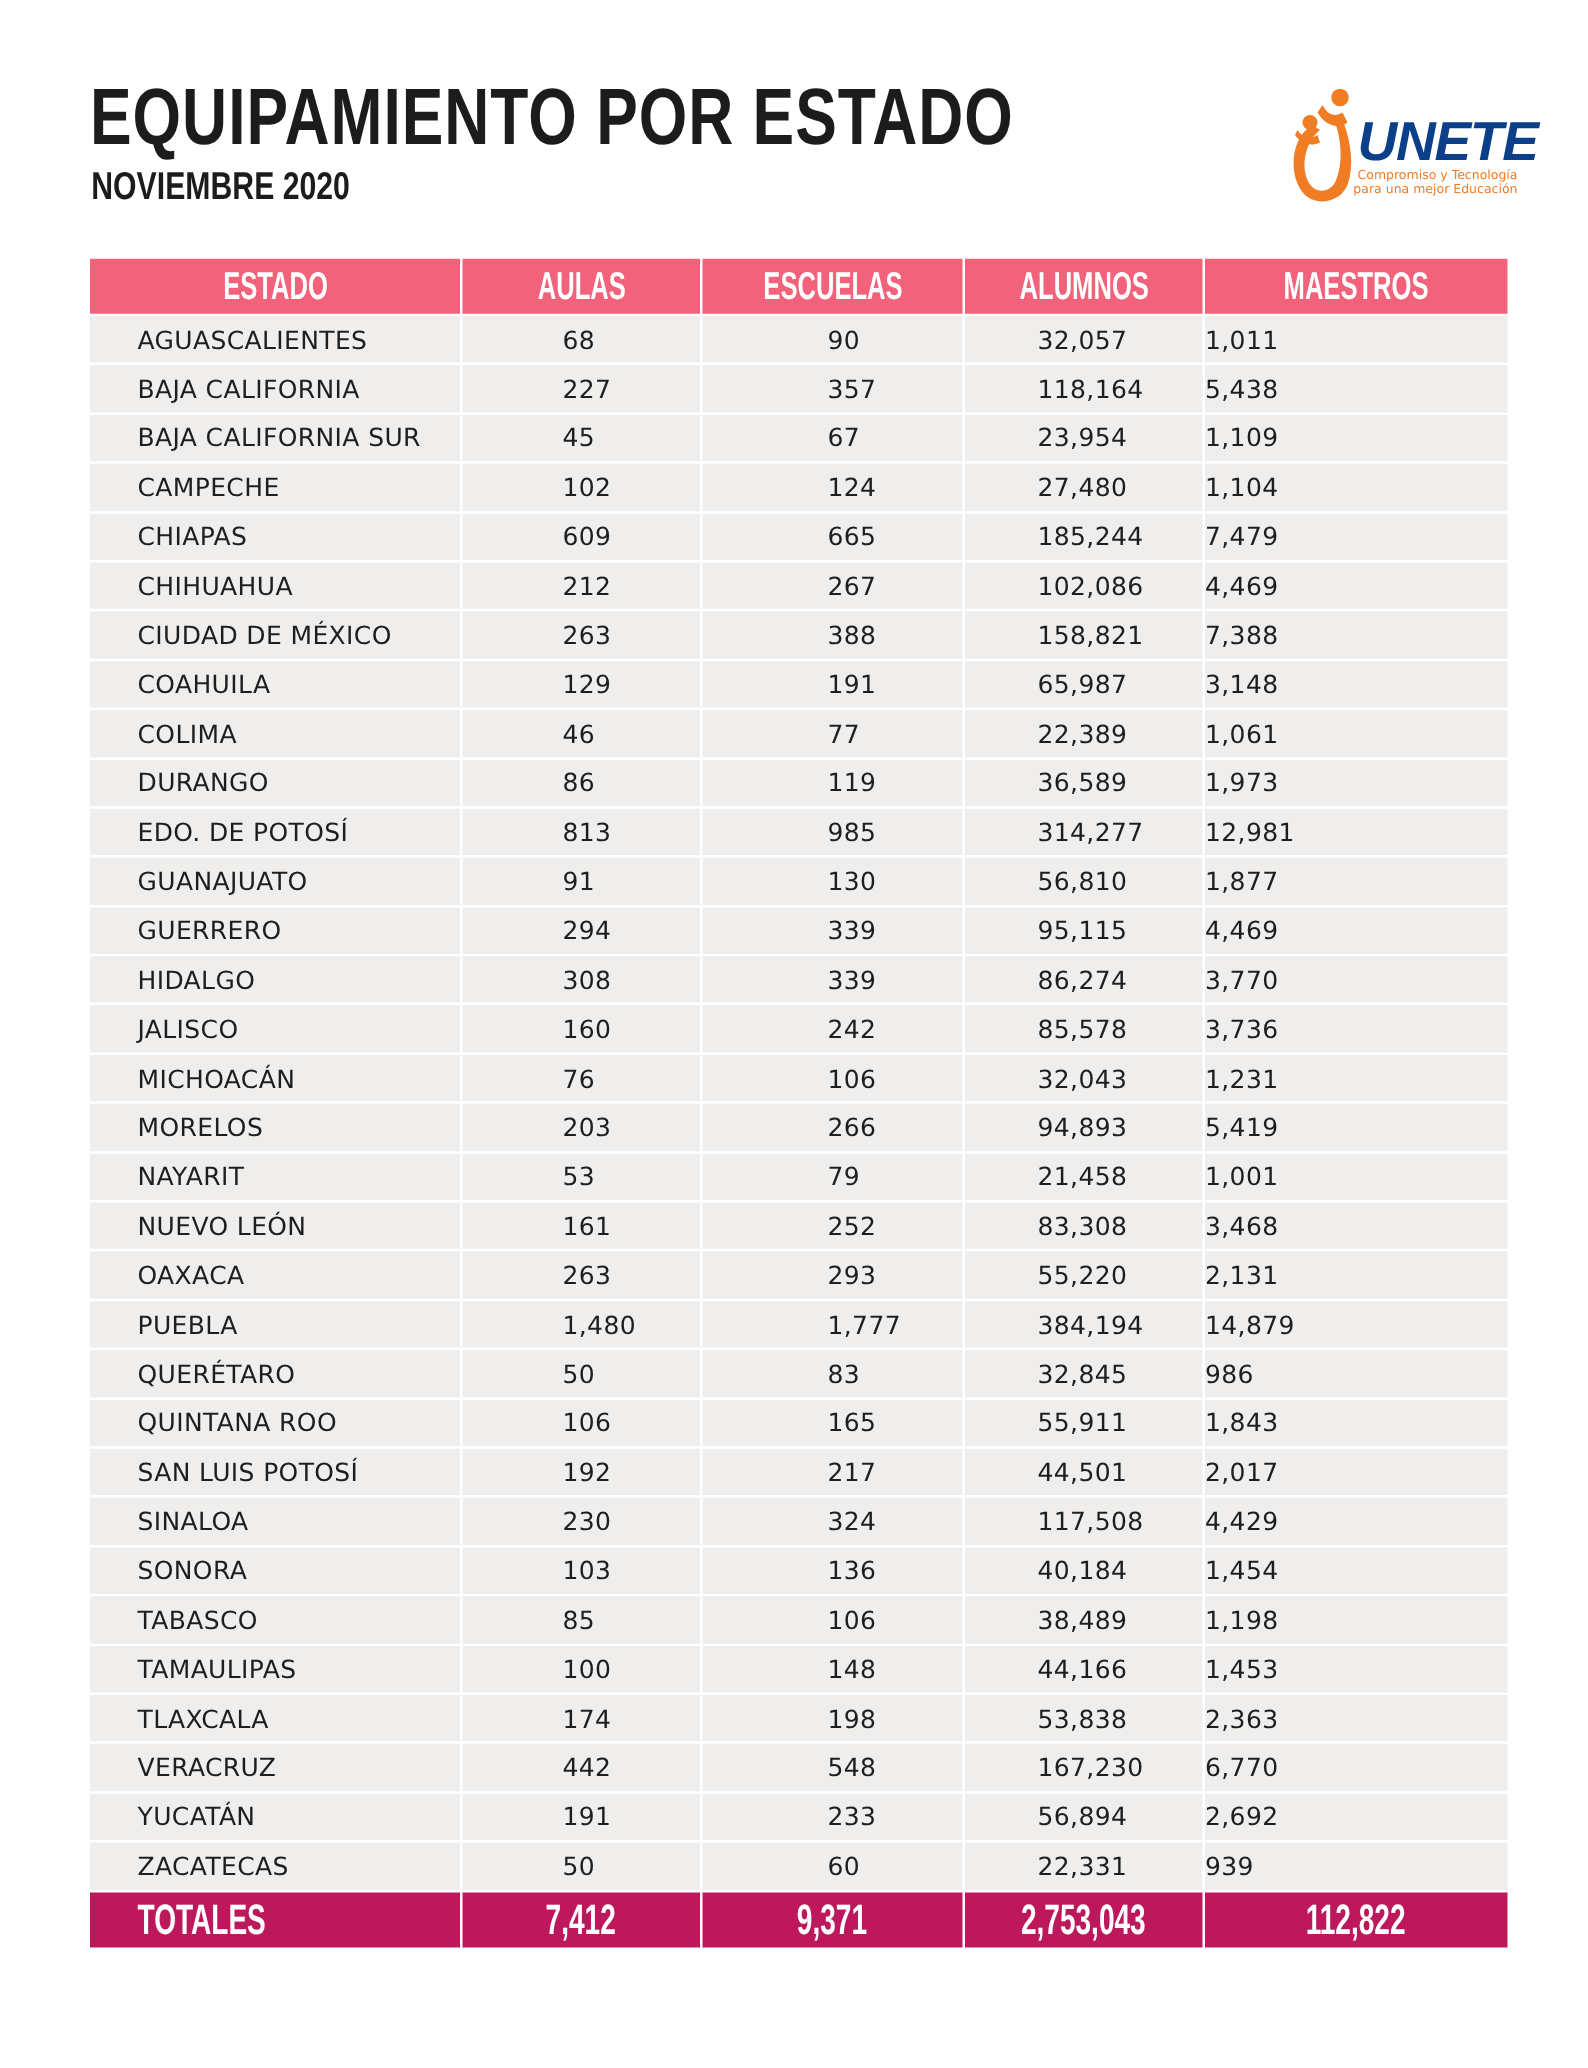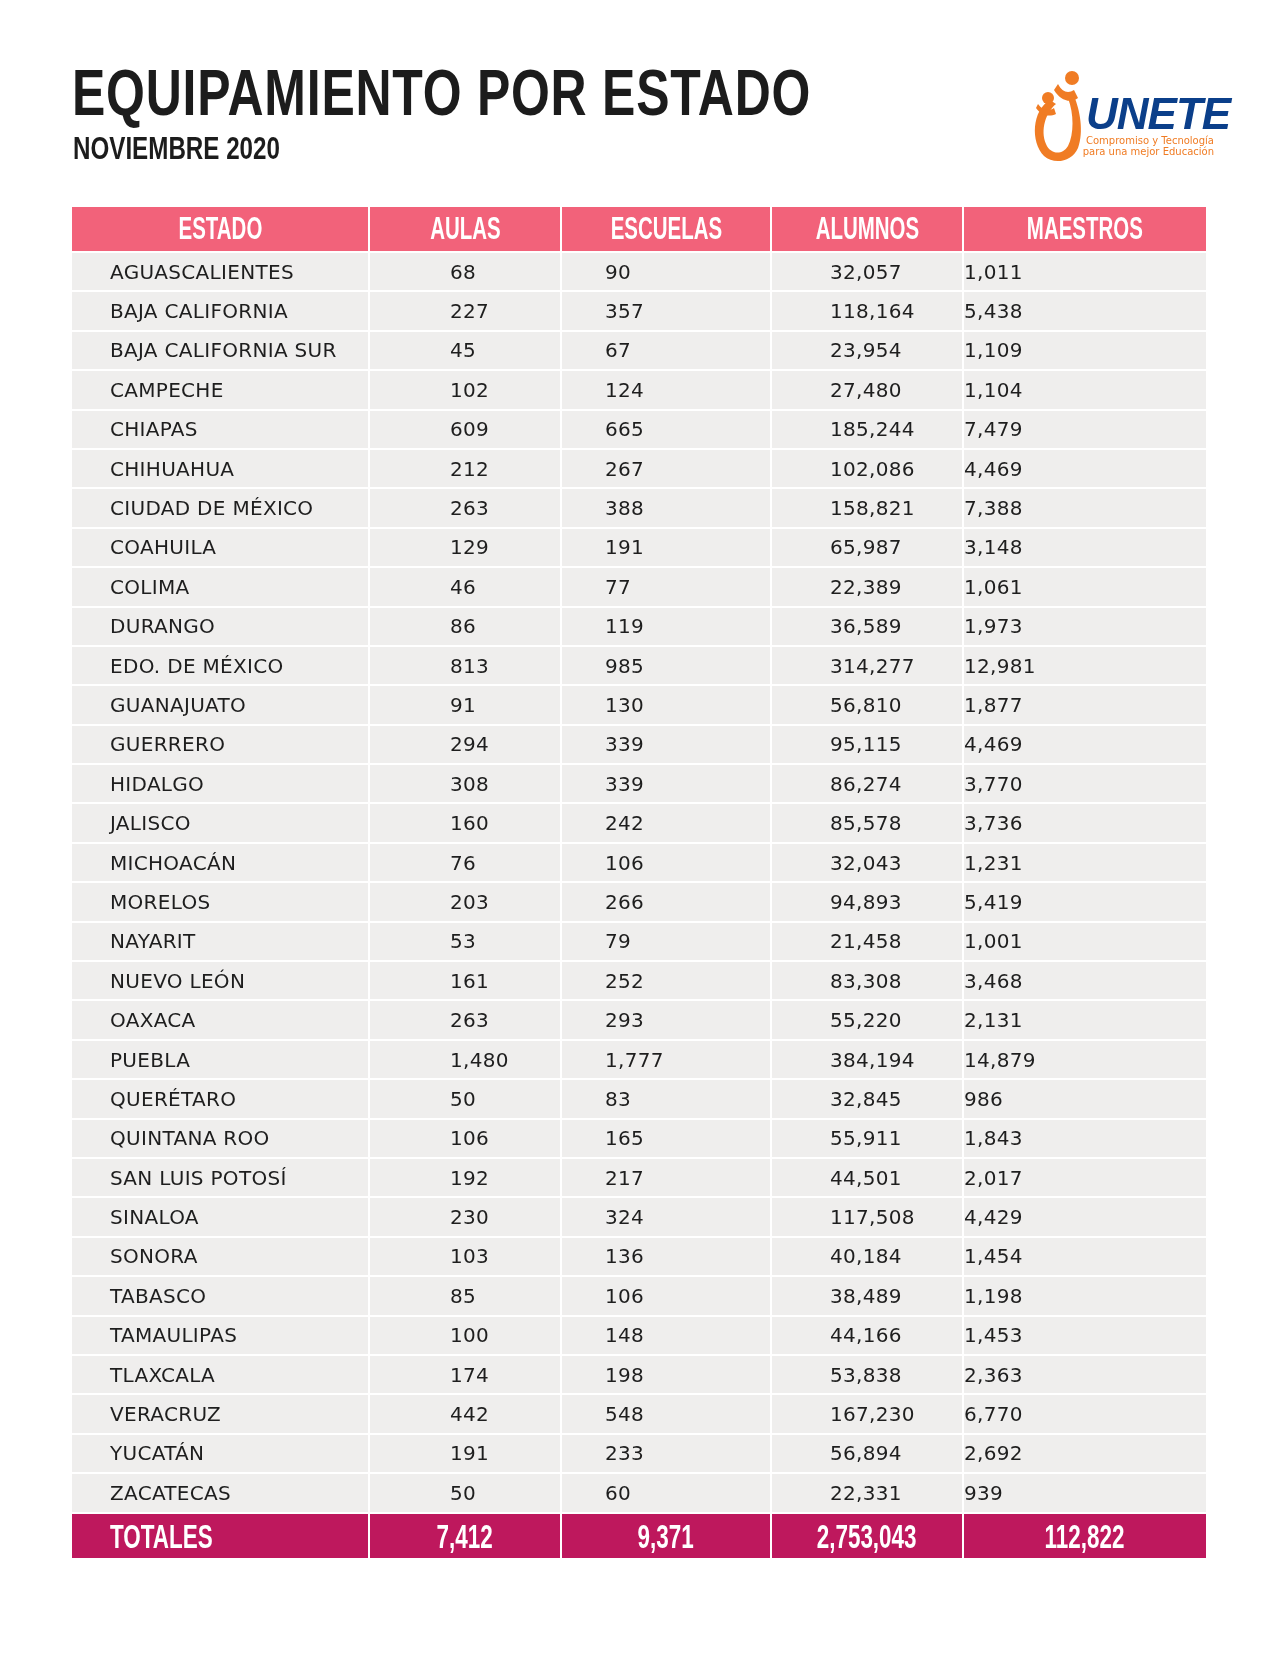--- a/index.html
+++ b/index.html
@@ -27,21 +27,21 @@
   col.c0 { width:298px; } col.c1 { width:192px; } col.c2 { width:210px; }
   col.c3 { width:192px; } col.c4 { width:244px; }
   th, td { border:2px solid #ffffff; padding:0; }
   thead th { background:#f2627a; color:#ffffff; height:44px; }
   .hdr { display:inline-block; font-family:"Liberation Sans", sans-serif; font-weight:bold;
          font-size:31px; line-height:44px; transform:scaleX(0.66); transform-origin:center; }
   tbody td { background:#efeeed; height:37.4px; font-family:"DejaVu Sans", sans-serif;
              font-size:20px; color:#1e1e1e; letter-spacing:0.3px; }
   tbody td.state { text-align:left; padding-left:38px; font-size:20px; white-space:nowrap; }
   tbody td.num { text-align:left; }
-  tbody td.a { padding-left:80px; } tbody td.e { padding-left:43px; }
+  tbody td.a { padding-left:80px; } tbody td.e { padding-left:100px; }
   tbody td.al { padding-left:58px; } tbody td.m { }
   tfoot td { background:#be185d; color:#ffffff; height:44px; }
   .tot { display:inline-block; font-family:"Liberation Sans", sans-serif; font-weight:bold;
          font-size:34px; line-height:44px; transform:scaleX(0.66); }
   tfoot td.state { text-align:left; padding-left:38px; }
   tfoot td.state .tot { transform-origin:left center; }
   tfoot td.num { text-align:center; }
 </style>
 </head>
 <body>
@@ -146,21 +146,21 @@
         <td class="num m">1,061</td>
       </tr>
       <tr>
         <td class="state">DURANGO</td>
         <td class="num a">86</td>
         <td class="num e">119</td>
         <td class="num al">36,589</td>
         <td class="num m">1,973</td>
       </tr>
       <tr>
-        <td class="state">EDO. DE MÉXICO</td>
+        <td class="state">EDO. DE POTOSÍ</td>
         <td class="num a">813</td>
         <td class="num e">985</td>
         <td class="num al">314,277</td>
         <td class="num m">12,981</td>
       </tr>
       <tr>
         <td class="state">GUANAJUATO</td>
         <td class="num a">91</td>
         <td class="num e">130</td>
         <td class="num al">56,810</td>

